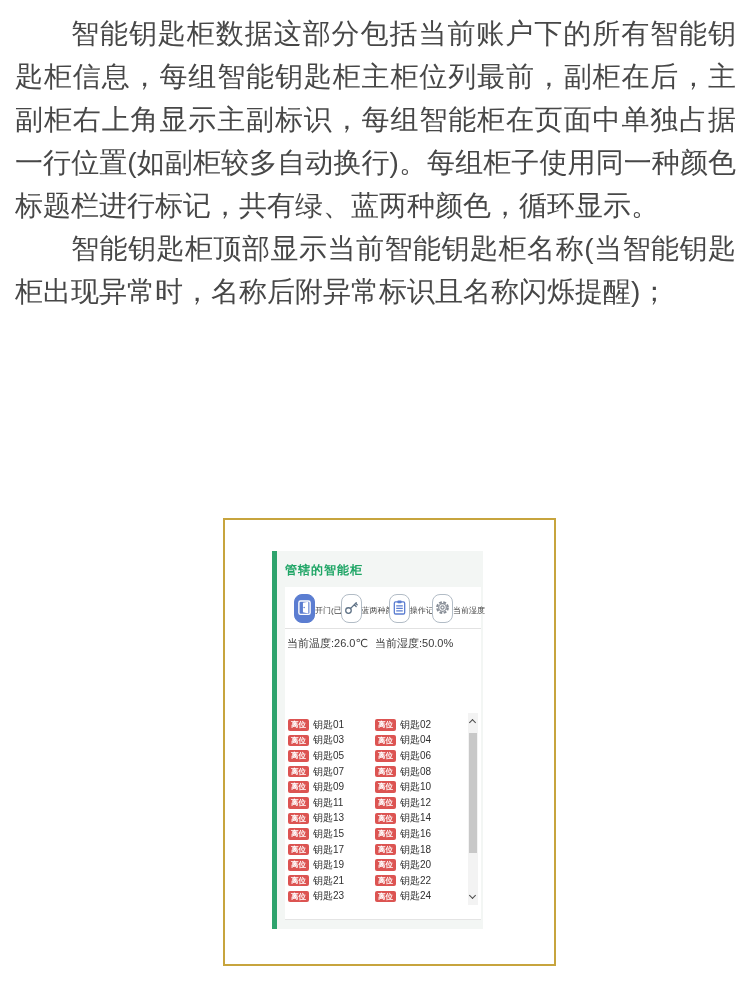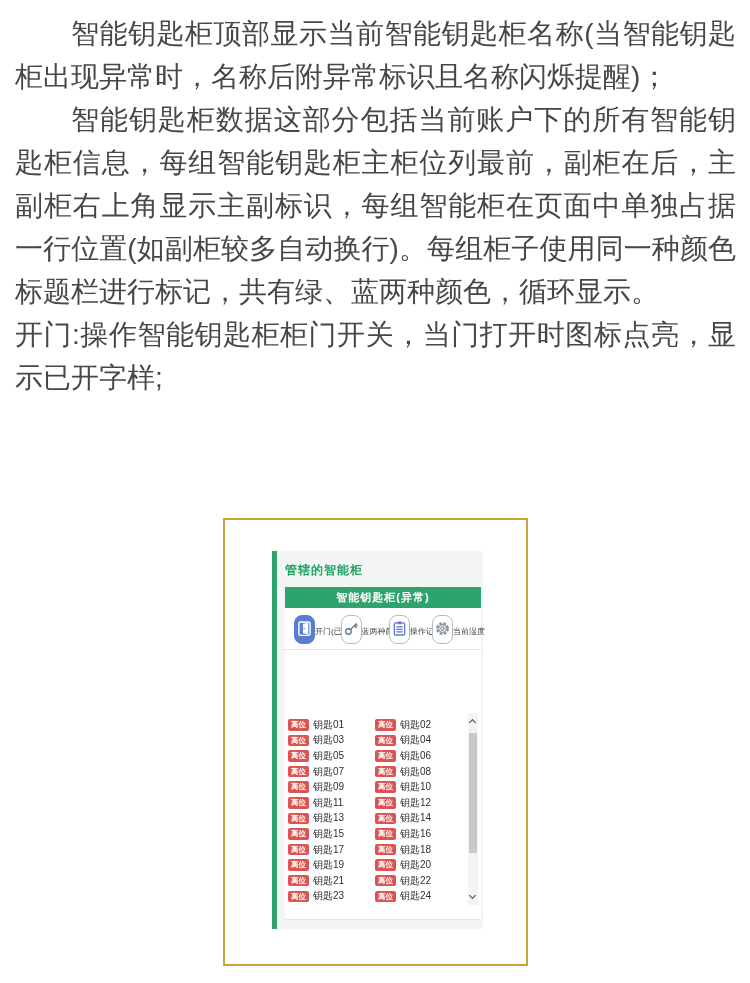--- a/index.html
+++ b/index.html
@@ -9,21 +9,21 @@
   html,body{width:750px; height:983px; background:#fff; overflow:hidden;}
   body{position:relative; font-family:"Liberation Sans","DejaVu Sans",sans-serif;}
 
   
   .doc{position:absolute; left:15px; right:14px; top:12px; font-size:28px; line-height:43px;
        color:#474747; text-align:justify;}
   .doc p{margin:0;}
   .doc p.indent{text-indent:2em;}
 
   
-  .frame{position:absolute; left:223px; top:518px; width:305px; height:448px;
+  .frame{position:absolute; left:223px; top:518px; width:333px; height:448px;
          border:2px solid var(--frame-gold); background:#fff;}
   .shot{position:absolute; left:47px; top:31px; width:211px; height:378px; background:#f3f6f4;}
   .green-bar{position:absolute; left:0; top:0; bottom:0; width:5px; background:var(--green);}
   .shot-inner{position:absolute; left:13px; top:0; right:0; bottom:0;}
   .section-title{margin-top:11px; font-size:12px; font-weight:700; color:var(--title-green); letter-spacing:1px;}
 
   .card{position:absolute; left:0; right:2px; top:36px; height:333px; background:#fff;
         border-bottom:1px solid #e4e4e4;}
   .card-header{height:21px; line-height:21px; background:var(--green); color:#fff;
                font-size:11px; font-weight:700; text-align:center; letter-spacing:1px;}
@@ -48,33 +48,31 @@
   .scrollbar{position:absolute; right:0; top:-4px; width:10px; height:192px; background:#f3f3f3;}
   .thumb{position:absolute; left:1px; width:8px; top:20px; height:120px; background:#c8c8c8;}
   .chev{position:absolute; left:2px; width:5px; height:5px; border:solid #4a4a4a; border-width:0 0 1.5px 1.5px;}
   .chev.up{top:7px; transform:rotate(135deg);}
   .chev.down{bottom:7px; transform:rotate(-45deg);}
 </style>
 </head>
 <body>
 
 <div class="doc">
+  <p class="indent">智能钥匙柜数据这部分包括当前账户下的所有智能钥匙柜信息，每组智能钥匙柜主柜位列最前，副柜在后，主副柜右上角显示主副标识，每组智能柜在页面中单独占据一行位置(如副柜较多自动换行)。每组柜子使用同一种颜色标题栏进行标记，共有绿、蓝两种颜色，循环显示。</p>
   <p class="indent">智能钥匙柜顶部显示当前智能钥匙柜名称(当智能钥匙柜出现异常时，名称后附异常标识且名称闪烁提醒)；</p>
-  <p class="indent">智能钥匙柜数据这部分包括当前账户下的所有智能钥匙柜信息，每组智能钥匙柜主柜位列最前，副柜在后，主副柜右上角显示主副标识，每组智能柜在页面中单独占据一行位置(如副柜较多自动换行)。每组柜子使用同一种颜色标题栏进行标记，共有绿、蓝两种颜色，循环显示。</p>
-  <p>开门:操作智能钥匙柜柜门开关，当门打开时图标点亮，显示已开字样;</p>
 </div>
 
 <div class="frame">
   <div class="shot">
     <div class="green-bar"></div>
     <div class="shot-inner">
       <div class="section-title">管辖的智能柜</div>
 
       <div class="card">
-        <div class="card-header">智能钥匙柜(异常)</div>
 
         <div class="toolbar">
           <div class="tool">
             <button class="tool-btn active">
               <span>
                 <svg width="19" height="19" viewBox="0 0 22 22">
                   <rect x="4.5" y="3.5" width="13" height="15.5" rx="2" fill="none" stroke="#ffffff" stroke-width="1.6"></rect>
                   <path d="M9.2 5.6 L15.4 4.2 V18 L9.2 16.4 Z" fill="#ffffff"></path>
                   <circle cx="10.6" cy="11" r="0.9" fill="#5b7dd1"></circle>
                 </svg>
@@ -115,20 +113,24 @@
                   <circle cx="11" cy="11" r="6.2" fill="none" stroke="#868c95" stroke-width="2.4" stroke-dasharray="3.2 1.7"></circle>
                   <circle cx="11" cy="11" r="4.4" fill="none" stroke="#868c95" stroke-width="1.4"></circle>
                   <circle cx="11" cy="11" r="1.9" fill="none" stroke="#868c95" stroke-width="1.4"></circle>
                 </svg>
               </span>
             </button>
             <span class="tool-label">当前湿度</span>
           </div>
         </div>
 
+        <div class="climate">
+          <span class="temp">当前温度:26.0℃</span>
+          <span>当前湿度:50.0%</span>
+        </div>
 
         <div class="key-area">
           <div class="key-grid">
               <div class="key-cell">
     <span class="badge">离位</span>
     <span>钥匙01</span>
   </div>
               <div class="key-cell">
     <span class="badge">离位</span>
     <span>钥匙02</span>

